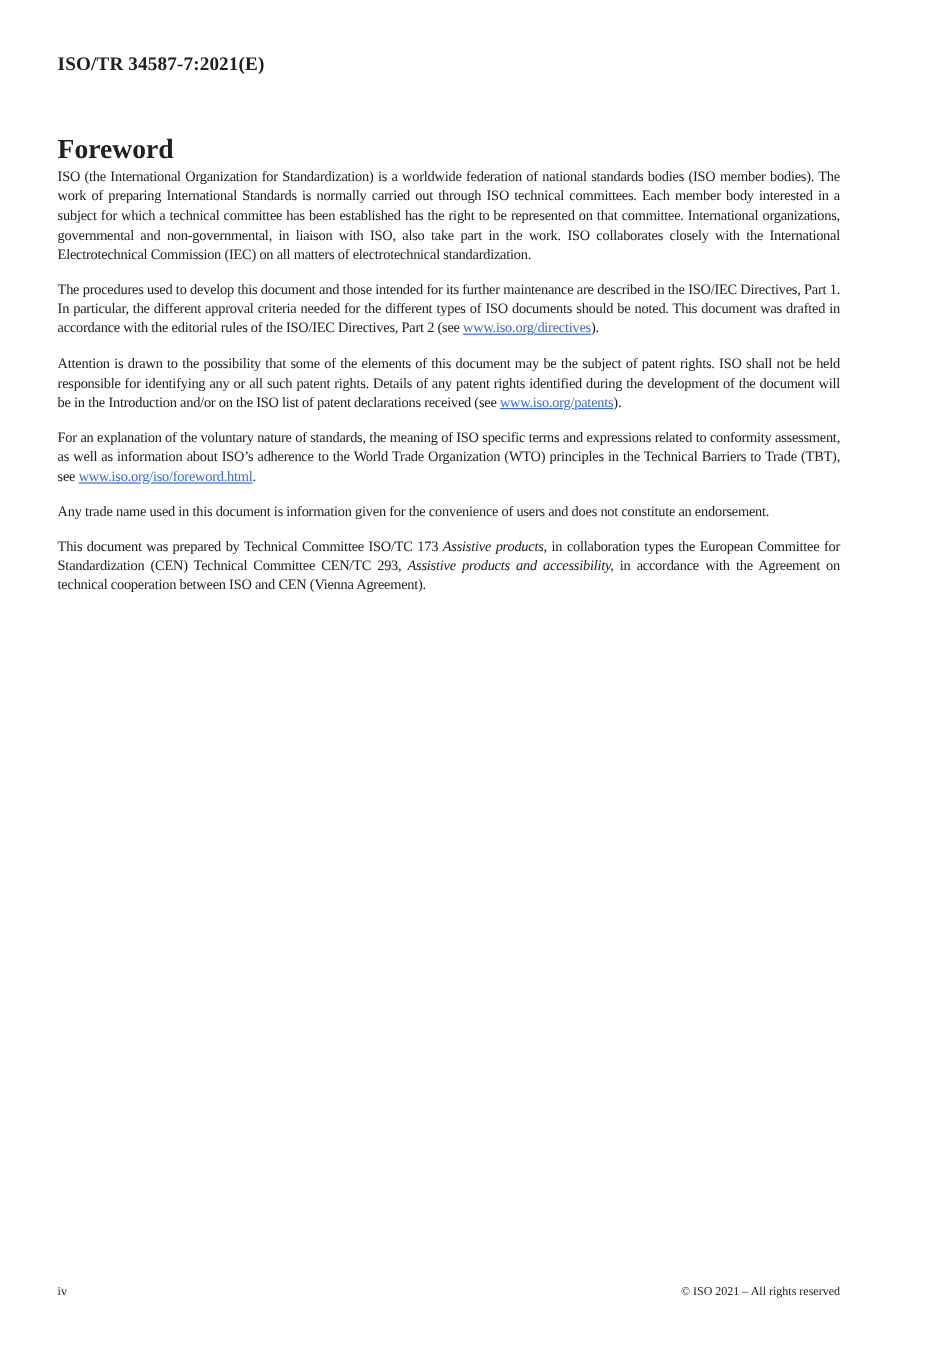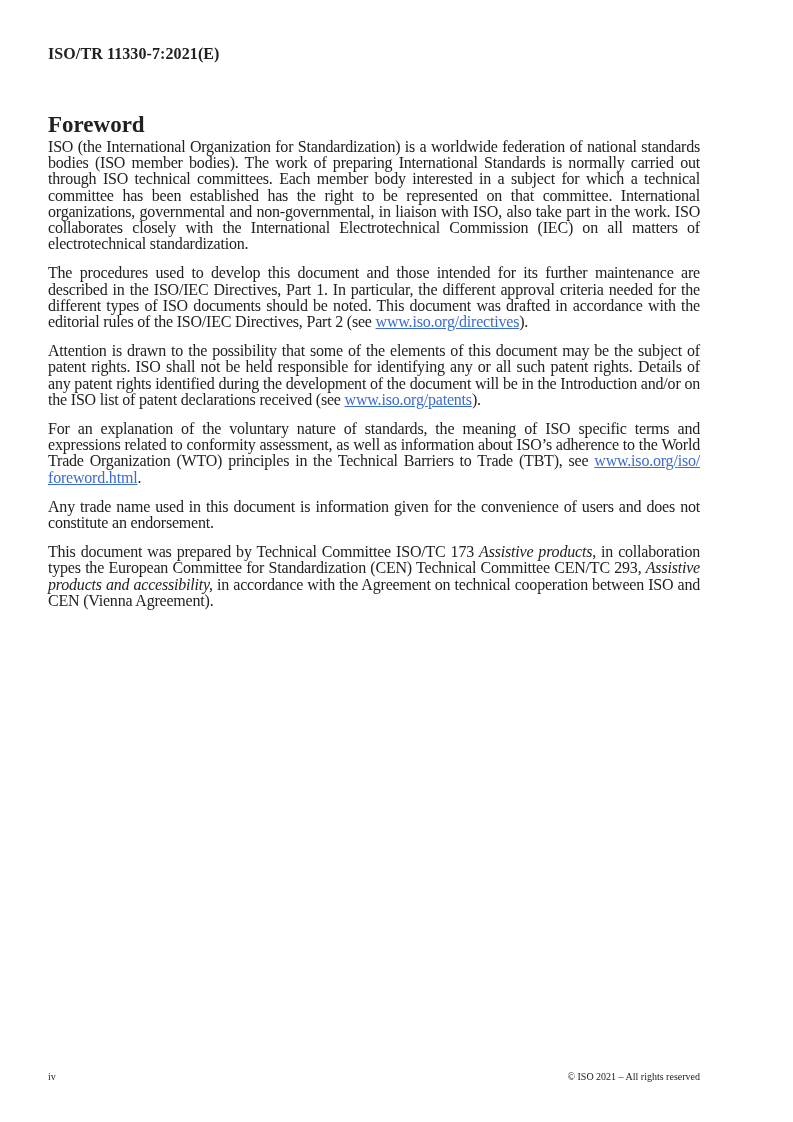--- a/index.html
+++ b/index.html
@@ -26,21 +26,21 @@
     letter-spacing: 0.1px;
   }
   h1.foreword-title {
     font-size: 23px;
     font-weight: bold;
     line-height: 28px;
     margin: 48px 0 0 0;
   }
   .body-text p {
     margin: 0 0 13px 0;
-    font-size: 16px;
+    font-size: 12px;
     line-height: 16.2px;
     letter-spacing: -0.2px;
     text-align: justify;
   }
   .body-text a {
     color: var(--link-color, #3a6bd0);
     text-decoration: underline;
     overflow-wrap: anywhere;
   }
   .body-text em {
@@ -57,21 +57,21 @@
     font-size: 10px;
     line-height: 16px;
   }
 </style>
 </head>
 <body>
 
 <div class="page">
 
   <header>
-    <div class="doc-ref">ISO/TR 11330-7:2021(E)</div>
+    <div class="doc-ref">ISO/TR 34587-7:2021(E)</div>
   </header>
 
   <h1 class="foreword-title">Foreword</h1>
 
   <main class="body-text" id="foreword-body">
       <p><span>ISO (the International Organization for Standardization) is a worldwide federation of national standards bodies (ISO member bodies). The work of preparing International Standards is normally carried out through ISO technical committees. Each member body interested in a subject for which a technical committee has been established has the right to be represented on that committee. International organizations, governmental and non-governmental, in liaison with ISO, also take part in the work. ISO collaborates closely with the International Electrotechnical Commission (IEC) on all matters of electrotechnical standardization.</span></p>
       <p><span>The procedures used to develop this document and those intended for its further maintenance are described in the ISO/IEC Directives, Part 1. In particular, the different approval criteria needed for the different types of ISO documents should be noted. This document was drafted in accordance with the editorial rules of the ISO/IEC Directives, Part 2 (see </span><a href="#">www.iso.org/<wbr>directives</a><span>).</span></p>
       <p><span>Attention is drawn to the possibility that some of the elements of this document may be the subject of patent rights. ISO shall not be held responsible for identifying any or all such patent rights. Details of any patent rights identified during the development of the document will be in the Introduction and/or on the ISO list of patent declarations received (see </span><a href="#">www.iso.org/<wbr>patents</a><span>).</span></p>
       <p><span>For an explanation of the voluntary nature of standards, the meaning of ISO specific terms and expressions related to conformity assessment, as well as information about ISO’s adherence to the World Trade Organization (WTO) principles in the Technical Barriers to Trade (TBT), see </span><a href="#">www.iso.org/<wbr>iso/<wbr>foreword.html</a><span>.</span></p>
       <p><span>Any trade name used in this document is information given for the convenience of users and does not constitute an endorsement.</span></p>

